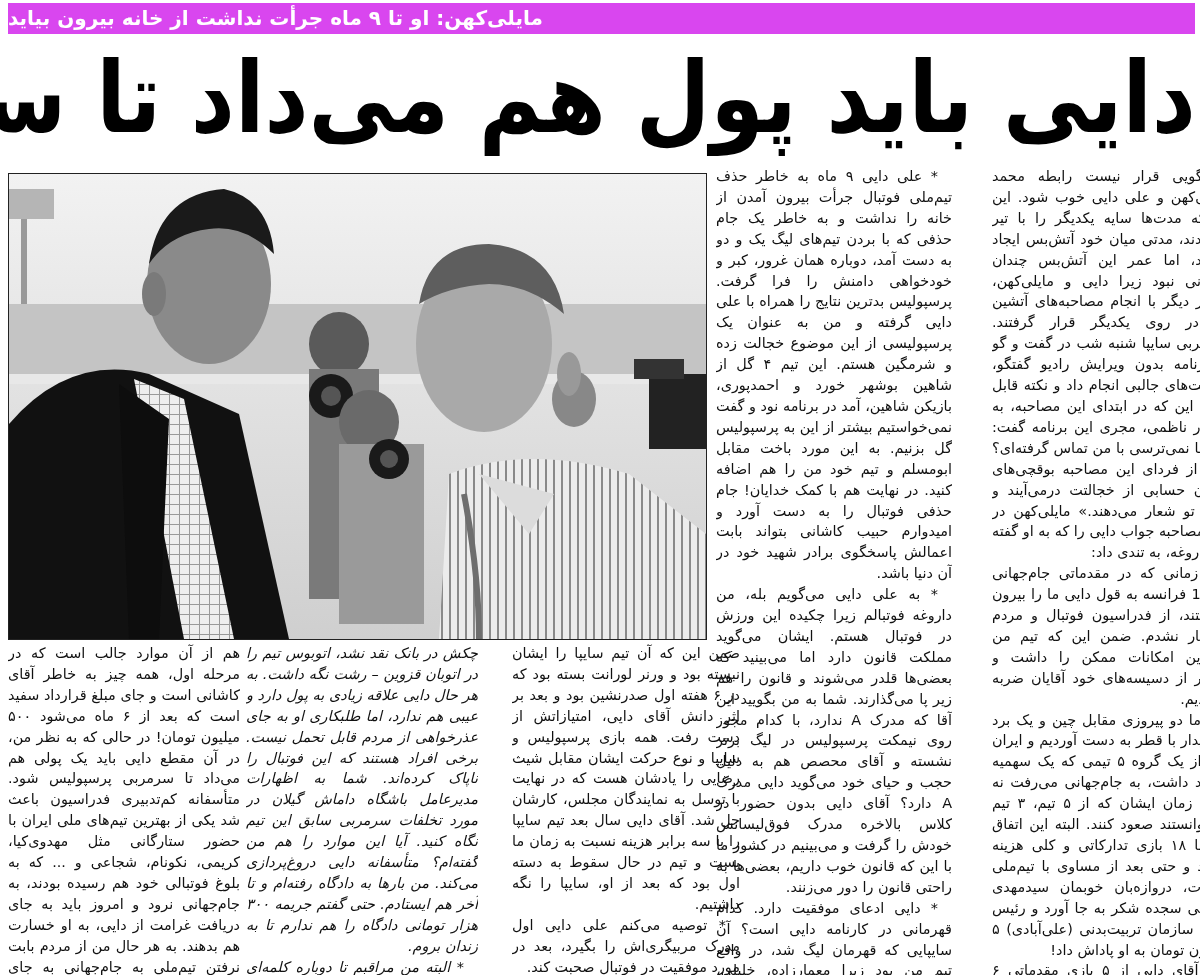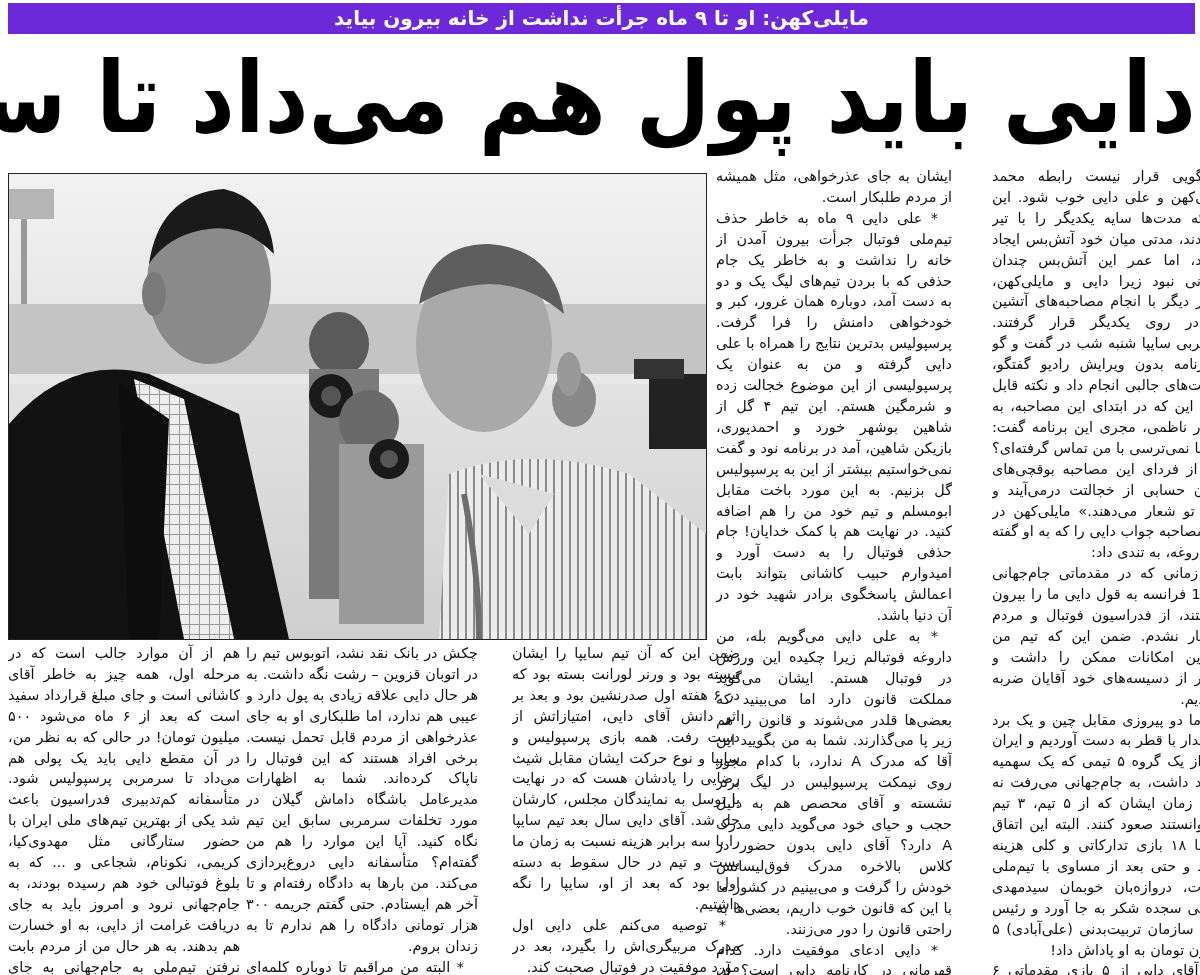--- a/index.html
+++ b/index.html
@@ -14,24 +14,24 @@
     overflow: hidden;
     font-family: "DejaVu Sans", sans-serif;
     color: #111;
   }
   .kicker-bar {
     position: absolute;
     left: 8px;
     top: 3px;
     width: 1187px;
     height: 31px;
-    background: #6d28d9;
+    background: #d946ef;
     color: #fff;
     direction: rtl;
-    text-align: center;
+    text-align: left;
     font-family: "DejaVu Sans", sans-serif;
     font-weight: bold;
     font-size: 20px;
     line-height: 31px;
     letter-spacing: -0.5px;
   }
   .headline {
     position: absolute;
     left: 4px;
     top: 36px;
@@ -73,21 +73,21 @@
   }
   .col p {
     margin: 0;
   }
   .col .bullet {
     text-indent: 14px;
   }
   .col1 { left: 959px; top: 166px; width: 236px; height: 809px; margin-left: 33px; }
   .col2 { left: 716px; top: 166px; width: 236px; height: 809px; }
   .col3 { left: 484px; top: 643px; width: 228px; height: 332px; margin-left: 28px; }
-  .col4 { left: 246px; top: 643px; width: 232px; height: 332px; }
+  .col4 { left: 246px; top: 643px; width: 232px; height: 332px; font-style: italic; }
   .col5 { left: 8px;   top: 643px; width: 232px; height: 332px; }
 </style>
 </head>
 <body>
 
 <div class="kicker-bar">
   <span>مایلی‌کهن: او تا ۹ ماه جرأت نداشت از خانه بیرون بیاید</span>
 </div>
 
 <div class="headline">دایی باید پول هم می‌داد تا سرمربی پرسپولیس شود</div>
@@ -150,21 +150,20 @@
 </div>
 
 <div class="col col1">
   <p>○ گویی قرار نیست رابطه محمد مایلی‌کهن و علی دایی خوب شود. این دو که مدت‌ها سایه یکدیگر را با تیر می‌زدند، مدتی میان خود آتش‌بس ایجاد کردند، اما عمر این آتش‌بس چندان طولانی نبود زیرا دایی و مایلی‌کهن، یک‌بار دیگر با انجام مصاحبه‌های آتشین رو در روی یکدیگر قرار گرفتند. سرمربی سایپا شنبه شب در گفت و گو با برنامه بدون ویرایش رادیو گفتگو، صحبت‌های جالبی انجام داد و نکته قابل توجه این که در ابتدای این مصاحبه، به مازیار ناظمی، مجری این برنامه گفت: «شما نمی‌ترسی با من تماس گرفته‌ای؟ زیرا از فردای این مصاحبه بوقچی‌های آقایان حسابی از خجالتت درمی‌آیند و علیه تو شعار می‌دهند.» مایلی‌کهن در این مصاحبه جواب دایی را که به او گفته بود دروغه، به تندی داد:</p>
   <p class="bullet">* زمانی که در مقدماتی جام‌جهانی 1994 فرانسه به قول دایی ما را بیرون انداختند، از فدراسیون فوتبال و مردم طلبکار نشدم. ضمن این که تیم من کمترین امکانات ممکن را داشت و بیشتر از دسیسه‌های خود آقایان ضربه خوردیم.</p>
   <p class="bullet">* ما دو پیروزی مقابل چین و یک برد در دیدار با قطر به دست آوردیم و ایران باید از یک گروه ۵ تیمی که یک سهمیه صعود داشت، به جام‌جهانی می‌رفت نه مانند زمان ایشان که از ۵ تیم، ۳ تیم می‌توانستند صعود کنند. البته این اتفاق هم با ۱۸ بازی تدارکاتی و کلی هزینه نیفتاد و حتی بعد از مساوی با تیم‌ملی امارات، دروازه‌بان خوبمان سیدمهدی رحمتی سجده شکر به جا آورد و رئیس وقت سازمان تربیت‌بدنی (علی‌آبادی) ۵ میلیون تومان به او پاداش داد!</p>
   <p class="bullet">* آقای دایی از ۵ بازی مقدماتی ۶ امتیاز آورد و باز هم مدعی است تیم را به جام‌جهانی می‌برد! من متأسفم از این که</p>
 </div>
 
 <div class="col col2">
-  <p>ایشان به جای عذرخواهی، مثل همیشه از مردم طلبکار است.</p>
   <p class="bullet">* علی دایی ۹ ماه به خاطر حذف تیم‌ملی فوتبال جرأت بیرون آمدن از خانه را نداشت و به خاطر یک جام حذفی که با بردن تیم‌های لیگ یک و دو به دست آمد، دوباره همان غرور، کبر و خودخواهی دامنش را فرا گرفت. پرسپولیس بدترین نتایج را همراه با علی دایی گرفته و من به عنوان یک پرسپولیسی از این موضوع خجالت زده و شرمگین هستم. این تیم ۴ گل از شاهین بوشهر خورد و احمدپوری، بازیکن شاهین، آمد در برنامه نود و گفت نمی‌خواستیم بیشتر از این به پرسپولیس گل بزنیم. به این مورد باخت مقابل ابومسلم و تیم خود من را هم اضافه کنید. در نهایت هم با کمک خدایان! جام حذفی فوتبال را به دست آورد و امیدوارم حبیب کاشانی بتواند بابت اعمالش پاسخگوی برادر شهید خود در آن دنیا باشد.</p>
   <p class="bullet">* به علی دایی می‌گویم بله، من داروغه فوتبالم زیرا چکیده این ورزش در فوتبال هستم. ایشان می‌گوید مملکت قانون دارد اما می‌بینید که بعضی‌ها قلدر می‌شوند و قانون را هم زیر پا می‌گذارند. شما به من بگویید این آقا که مدرک A ندارد، با کدام مجوز روی نیمکت پرسپولیس در لیگ برتر نشسته و آقای محصص هم به دلیل حجب و حیای خود می‌گوید دایی مدرک A دارد؟ آقای دایی بدون حضور در کلاس بالاخره مدرک فوق‌لیسانس خودش را گرفت و می‌بینیم در کشور ما با این که قانون خوب داریم، بعضی‌ها به راحتی قانون را دور می‌زنند.</p>
   <p class="bullet">* دایی ادعای موفقیت دارد. کدام قهرمانی در کارنامه دایی است؟ آن سایپایی که قهرمان لیگ شد، در واقع تیم من بود زیرا معمارزاده، خلیلی، عقیلی، غلام‌نژاد و صادقی بازیکنان من بودند که بعداً به بار نشستند.</p>
 </div>
 
 <div class="col col3">
   <p>ضمن این که آن تیم سایپا را ایشان نبسته بود و ورنر لورانت بسته بود که در ۶ هفته اول صدرنشین بود و بعد بر اثر دانش آقای دایی، امتیازاتش از دست رفت. همه بازی پرسپولیس و سایپا و نوع حرکت ایشان مقابل شیث رضایی را یادشان هست که در نهایت با توسل به نمایندگان مجلس، کارشان حل شد. آقای دایی سال بعد تیم سایپا را با سه برابر هزینه نسبت به زمان ما بست و تیم در حال سقوط به دسته اول بود که بعد از او، سایپا را نگه داشتیم.</p>
   <p class="bullet">* توصیه می‌کنم علی دایی اول مدرک مربیگری‌اش را بگیرد، بعد در مورد موفقیت در فوتبال صحبت کند.</p>
 
 </div>

